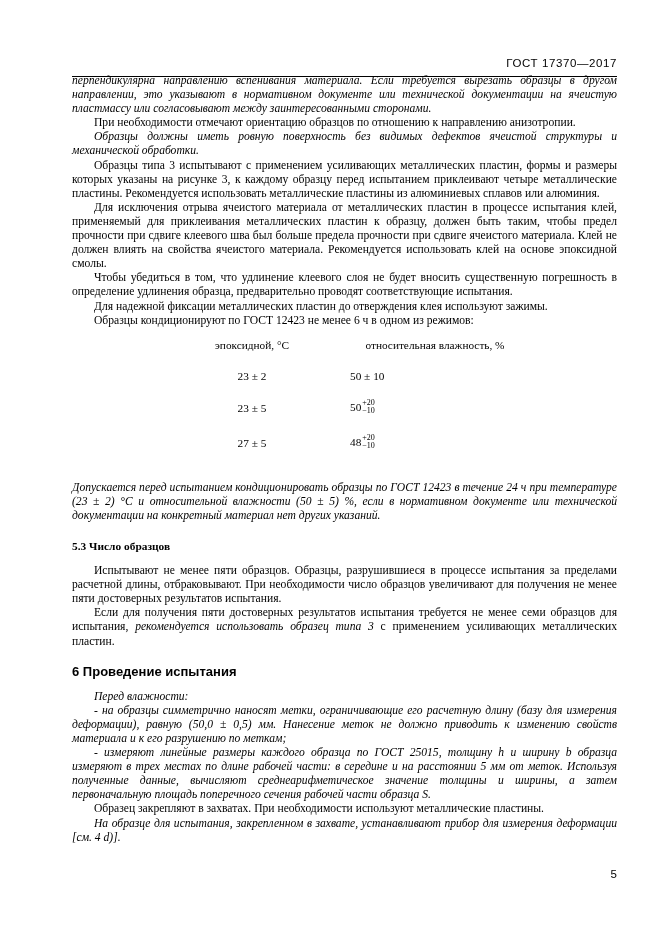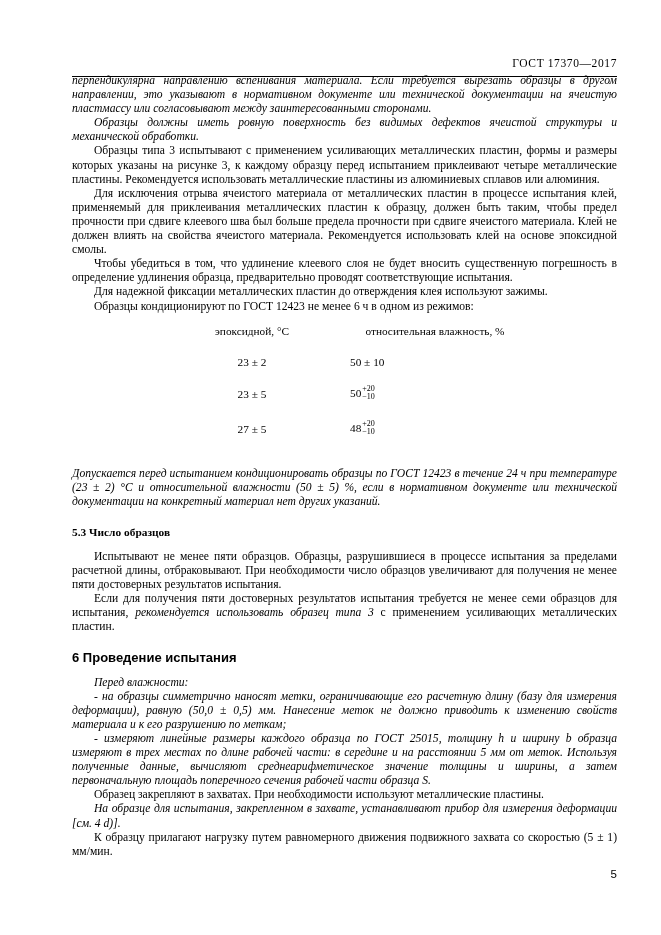--- a/index.html
+++ b/index.html
@@ -18,21 +18,21 @@
     position: relative;
     width: 661px;
     height: 935px;
     box-sizing: border-box;
     padding: 0;
   }
   .header {
     position: absolute;
     top: 57px;
     right: 44px;
-    font-family: Liberation Serif, serif;
+    font-family: Liberation Sans, sans-serif;
     font-size: 11.5px;
     letter-spacing: 0.6px;
     font-weight: 400;
   }
   .hrule {
     position: absolute;
     top: 76px;
     left: 72px;
     right: 44px;
     border-bottom: 1px solid #000;
@@ -118,20 +118,21 @@
 <body>
 
 <div class="page">
 
   <div class="header">ГОСТ 17370—2017</div>
   <div class="hrule"></div>
 
   <div class="content">
 
     <p class="ital">перпендикулярна направлению вспенивания материала. Если требуется вырезать образцы в другом направлении, это указывают в нормативном документе или технической документации на ячеистую пластмассу или согласовывают между заинтересованными сторонами.</p>
+    <p class="ind">При необходимости отмечают ориентацию образцов по отношению к направлению анизотропии.</p>
     <p class="ind ital">Образцы должны иметь ровную поверхность без видимых дефектов ячеистой структуры и механической обработки.</p>
     <p class="ind">Образцы типа 3 испытывают с применением усиливающих металлических пластин, формы и размеры которых указаны на рисунке 3, к каждому образцу перед испытанием приклеивают четыре металлические пластины. Рекомендуется использовать металлические пластины из алюминиевых сплавов или алюминия.</p>
     <p class="ind">Для исключения отрыва ячеистого материала от металлических пластин в процессе испытания клей, применяемый для приклеивания металлических пластин к образцу, должен быть таким, чтобы предел прочности при сдвиге клеевого шва был больше предела прочности при сдвиге ячеистого материала. Клей не должен влиять на свойства ячеистого материала. Рекомендуется использовать клей на основе эпоксидной смолы.</p>
     <p class="ind">Чтобы убедиться в том, что удлинение клеевого слоя не будет вносить существенную погрешность в определение удлинения образца, предварительно проводят соответствующие испытания.</p>
     <p class="ind">Для надежной фиксации металлических пластин до отверждения клея используют зажимы.</p>
     <p class="ind">Образцы кондиционируют по ГОСТ 12423 не менее 6 ч в одном из режимов:</p>
 
     <div class="gap-m"></div>
 
     <table class="cond">
@@ -172,19 +173,18 @@
 
     <p class="sec-head-big">6 Проведение испытания</p>
 
     <div class="gap-m"></div>
 
     <p class="ind ital">Перед влажности:</p>
     <p class="ind ital">- на образцы симметрично наносят метки, ограничивающие его расчетную длину (базу для измерения деформации), равную (50,0 ± 0,5) мм. Нанесение меток не должно приводить к изменению свойств материала и к его разрушению по меткам;</p>
     <p class="ind ital">- измеряют линейные размеры каждого образца по ГОСТ 25015, толщину h и ширину b образца измеряют в трех местах по длине рабочей части: в середине и на расстоянии 5 мм от меток. Используя полученные данные, вычисляют среднеарифметическое значение толщины и ширины, а затем первоначальную площадь поперечного сечения рабочей части образца S.</p>
     <p class="ind">Образец закрепляют в захватах. При необходимости используют металлические пластины.</p>
     <p class="ind ital">На образце для испытания, закрепленном в захвате, устанавливают прибор для измерения деформации [см. 4 d)].</p>
-    <p class="ind">К образцу прилагают нагрузку путем равномерного движения подвижного захвата со скоростью (5 ± 1) мм/мин.</p>
 
   </div>
 
   <div class="pagenum">5</div>
 
 </div>
 
 </body></html>

